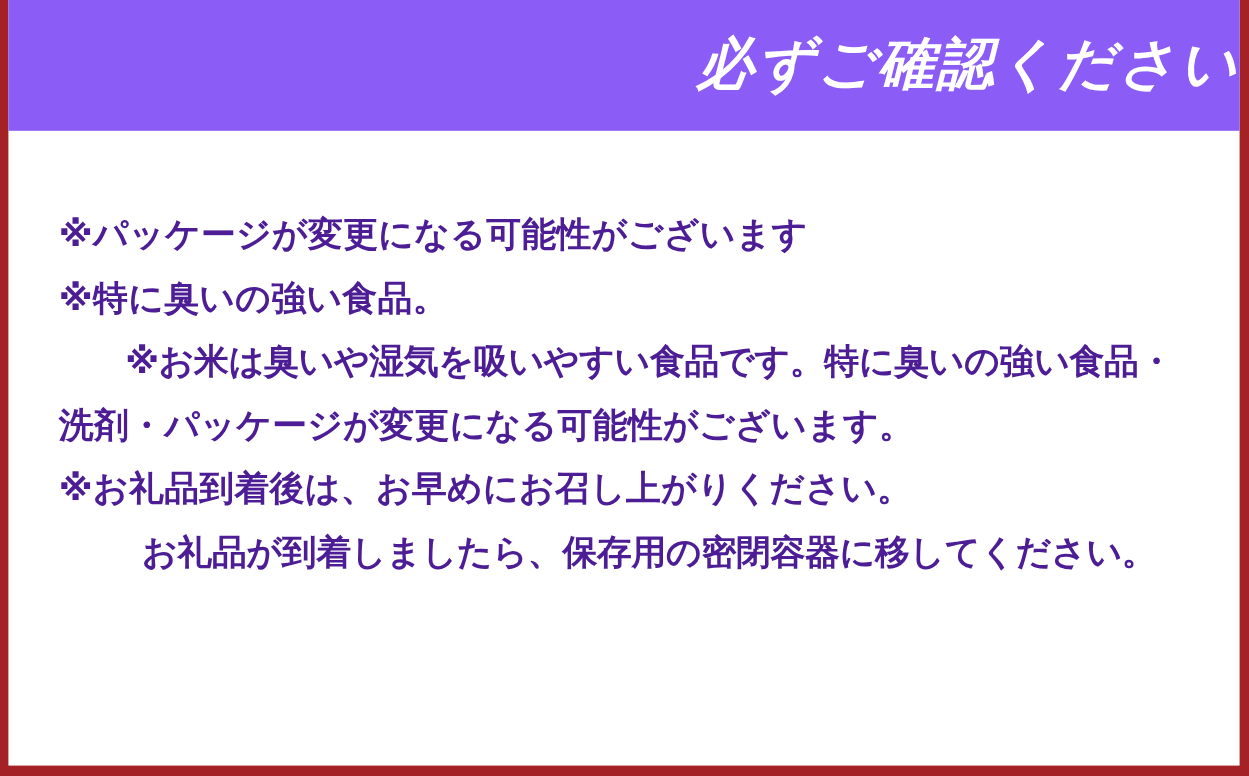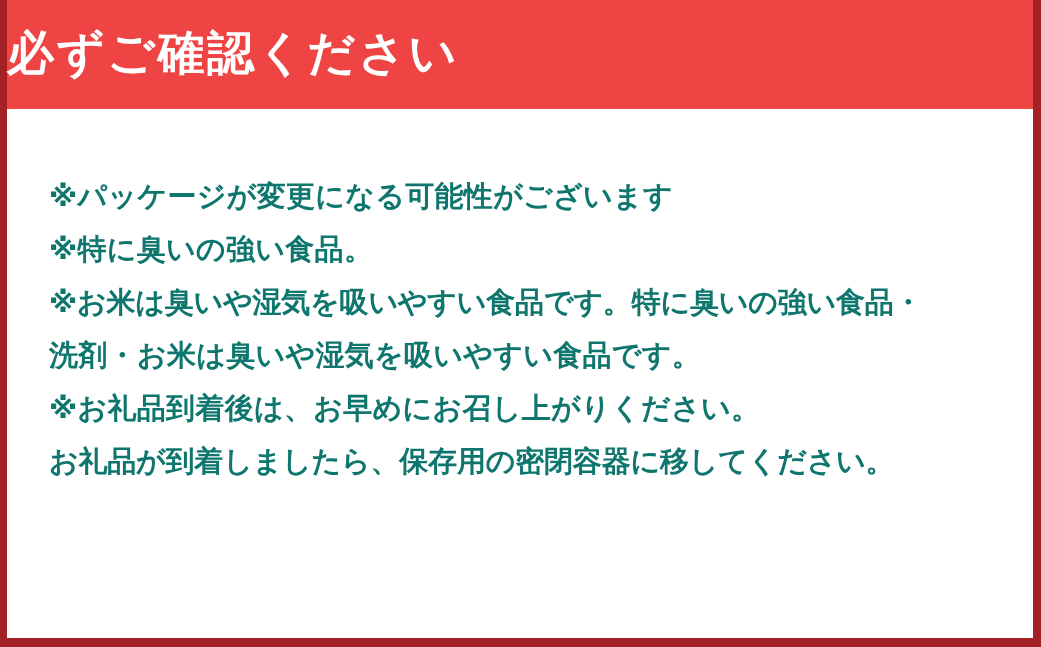--- a/index.html
+++ b/index.html
@@ -23,68 +23,70 @@
     border-left: 7px solid #a42226;
     border-right: 8px solid #a42226;
     border-bottom: 9px solid #a42226;
     border-top: 0;
   }
 
   .notice-header {
     box-sizing: border-box;
     width: 100%;
     height: 109px;
-    background: #ef4444;
+    background: #8b5cf6;
     display: flex;
     align-items: center;
-    justify-content: flex-start;
+    justify-content: flex-end;
     margin: 0;
     padding: 0 0 4px 0;
+    font-style: italic;
   }
 
   .notice-header-title {
     color: #ffffff;
     font-size: 47px;
     font-weight: 700;
     letter-spacing: 2.5px;
     line-height: 1;
     white-space: nowrap;
     text-align: center;
   }
 
   .notice-body {
     box-sizing: border-box;
     padding: 61px 0 0 42px;
   }
 
   .notice-line {
-    color: #0f766e;
+    color: #4c1d95;
     font-size: 29px;
     font-weight: 700;
     line-height: 53px;
     letter-spacing: 0.3px;
     white-space: nowrap;
     margin: 0;
   }
 
   .notice-line.tight {
     letter-spacing: -0.2px;
+    text-align: center;
   }
 </style>
 </head>
 <body>
 
 <div class="notice-card">
 
   <div class="notice-header">
     <div class="notice-header-title">必ずご確認ください</div>
   </div>
 
   <div class="notice-body">
     <p class="notice-line">※パッケージが変更になる可能性がございます</p>
     <p class="notice-line">※特に臭いの強い食品。</p>
     <p class="notice-line tight">※お米は臭いや湿気を吸いやすい食品です。特に臭いの強い食品・</p>
-    <p class="notice-line">洗剤・お米は臭いや湿気を吸いやすい食品です。</p>
+    <p class="notice-line">洗剤・パッケージが変更になる可能性がございます。</p>
     <p class="notice-line">※お礼品到着後は、お早めにお召し上がりください。</p>
     <p class="notice-line tight">お礼品が到着しましたら、保存用の密閉容器に移してください。</p>
   </div>
 
 </div>
 
 </body></html>

